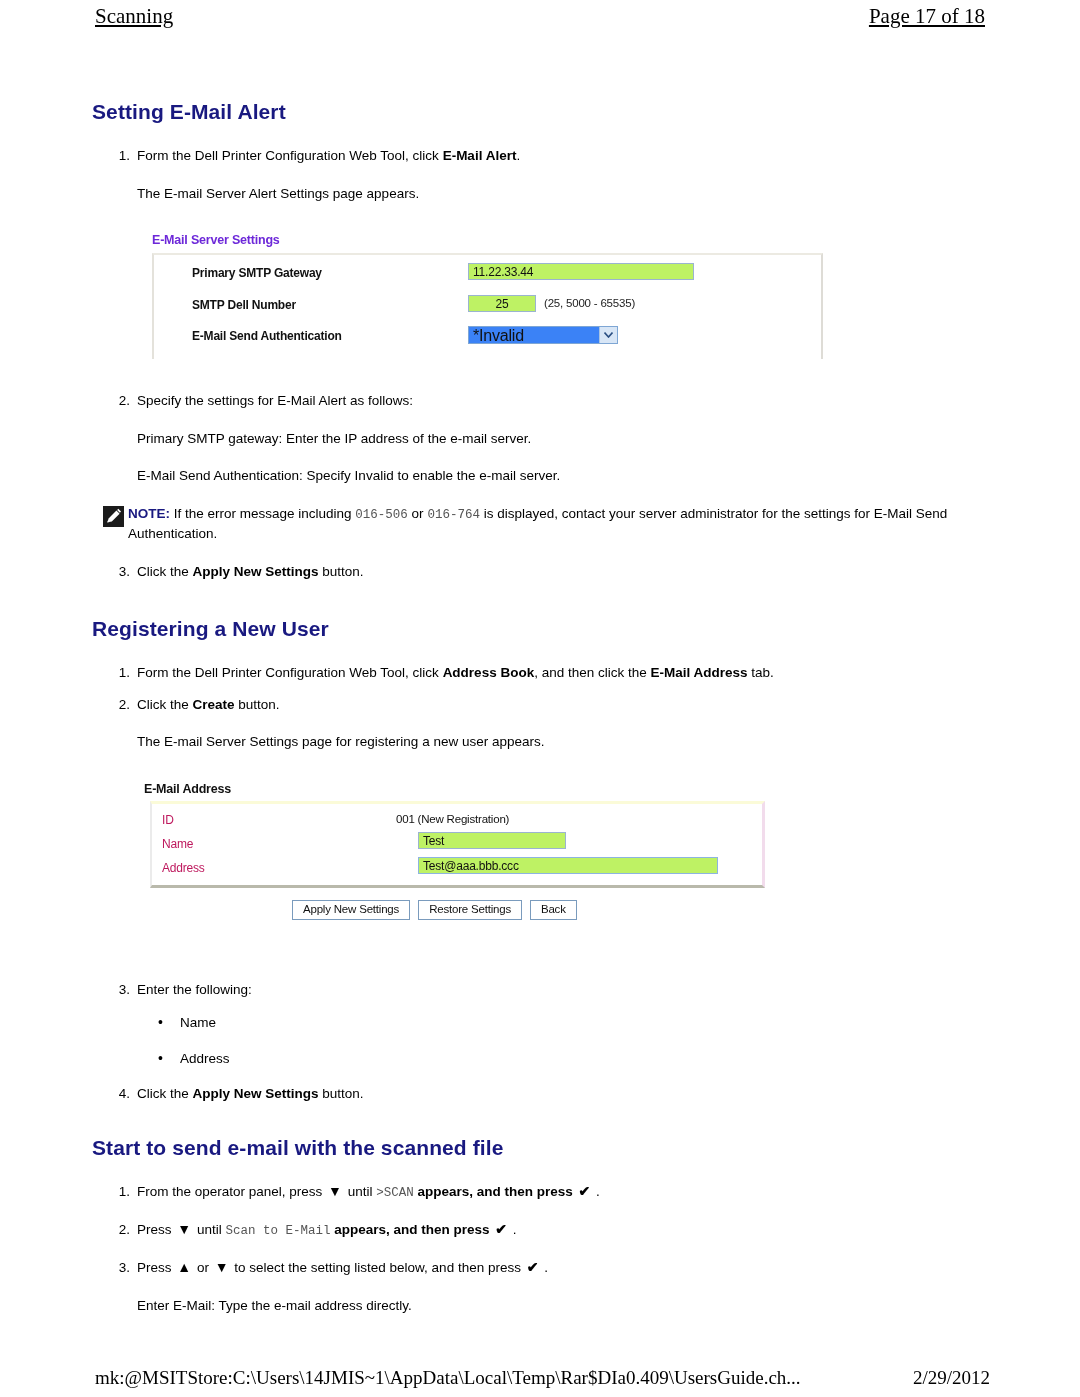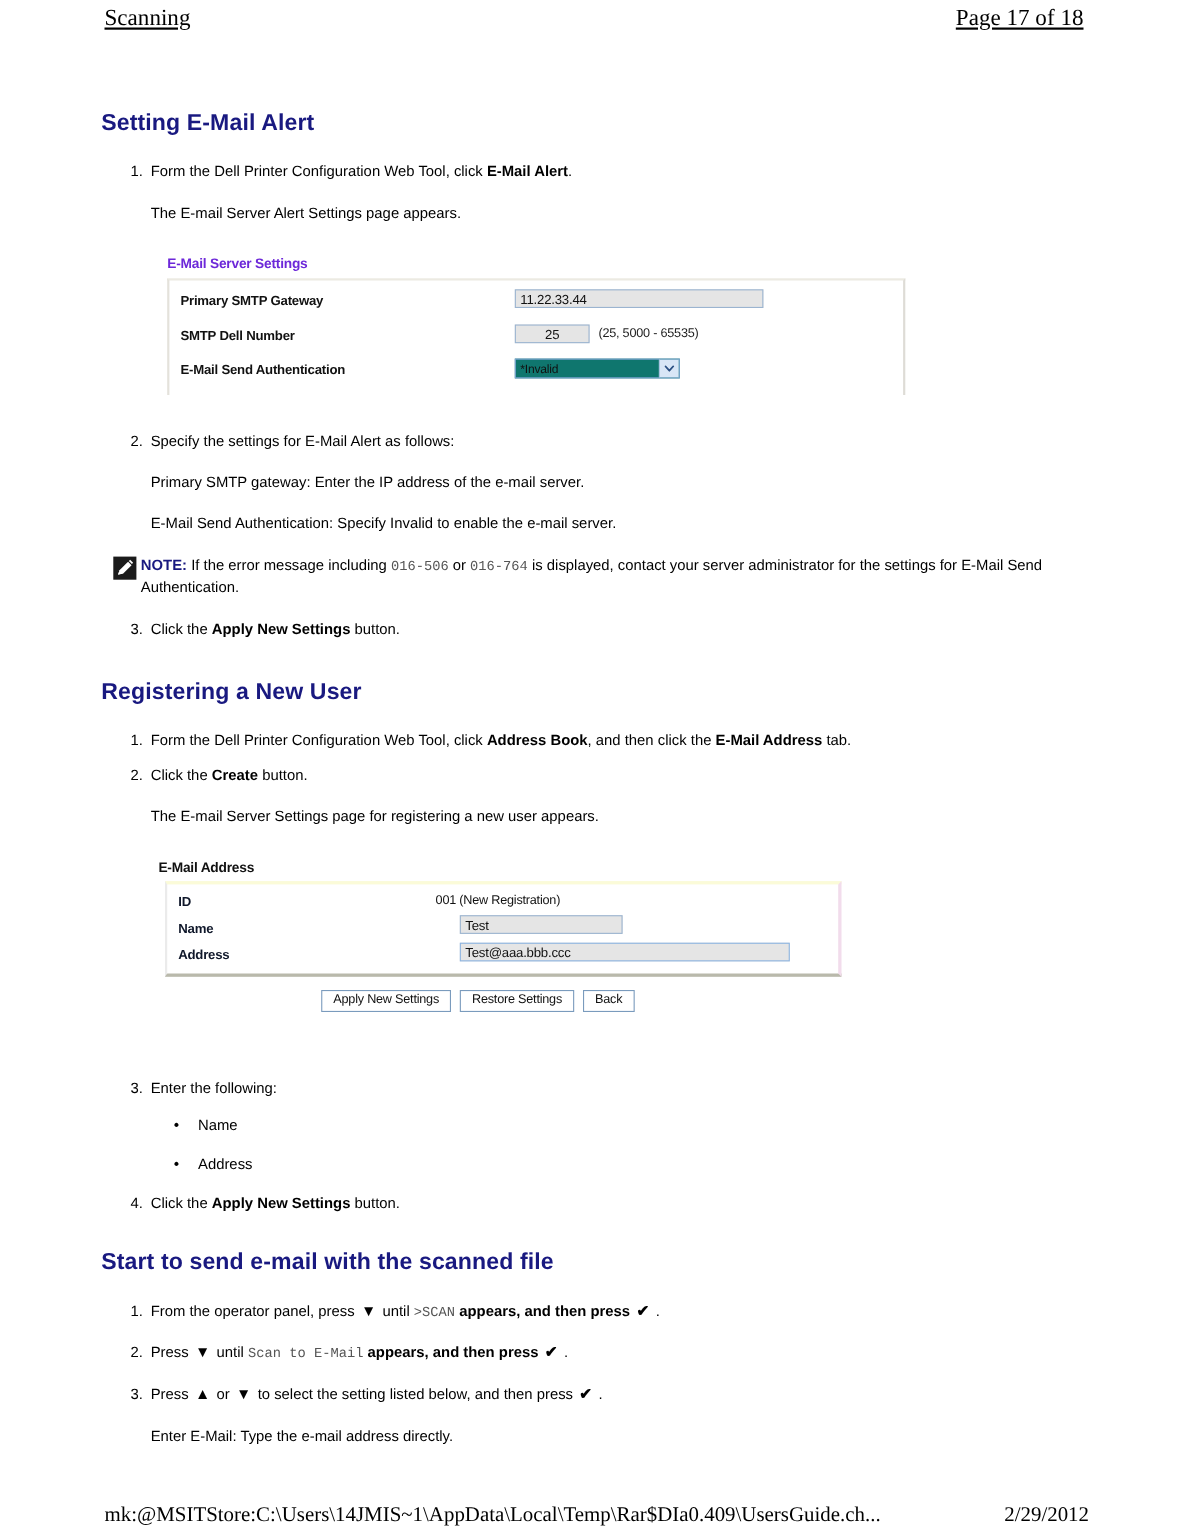--- a/index.html
+++ b/index.html
@@ -158,30 +158,31 @@
     border-left: 2px solid #e4e2db;
     border-right: 2px solid #dedcd6;
     box-sizing: border-box;
   }
   .fig1 .row-label {
     position: absolute;
     font-size: 12px;
     font-weight: bold;
     color: #111;
     letter-spacing: -0.2px;
+    margin-left: 28px;
   }
   .fig1 .r1 { left: 20px; top: 33px; }
   .fig1 .r2 { left: 20px; top: 65px; }
   .fig1 .r3 { left: 20px; top: 96px; }
 
   .inp {
     position: absolute;
     box-sizing: border-box;
     border: 1px solid #9bb4d0;
-    background: #e5e5e5;
+    background: #bef264;
     font-size: 12px;
     color: #111;
     padding: 1px 4px 0 4px;
     line-height: 15px;
     height: 17px;
     font-family: "Liberation Sans", sans-serif;
     letter-spacing: -0.2px;
   }
   .fig1 .inp-gw { left: 324px; top: 30px; width: 226px; }
   .fig1 .inp-port { left: 324px; top: 62px; width: 68px; text-align: center; }
@@ -194,22 +195,22 @@
     letter-spacing: -0.2px;
   }
   .fig1 .sel {
     position: absolute;
     left: 324px;
     top: 93px;
     width: 150px;
     height: 18px;
     box-sizing: border-box;
     border: 1px solid #7ea6d4;
-    background: #0f766e;
-    font-size: 11px;
+    background: #3b82f6;
+    font-size: 16px;
     color: #111;
     padding: 1px 0 0 4px;
     line-height: 16px;
     letter-spacing: -0.2px;
   }
   .fig1 .sel-arrow {
     position: absolute;
     right: 0;
     top: 0;
     width: 17px;
@@ -246,22 +247,22 @@
     height: 87px;
     box-sizing: border-box;
     border-top: 3px solid #fbfbd8;
     border-left: 2px solid #ebebeb;
     border-right: 3px solid #f2dcec;
     border-bottom: 3px solid #b9b9ab;
   }
   .fig2 .row-label {
     position: absolute;
     font-size: 12px;
-    font-weight: bold;
-    color: #0f172a;
+    font-weight: normal;
+    color: #be185d;
     letter-spacing: -0.2px;
   }
   .fig2 .r1 { left: 22px; top: 31px; }
   .fig2 .r2 { left: 22px; top: 55px; }
   .fig2 .r3 { left: 22px; top: 79px; }
   .fig2 .id-val {
     position: absolute;
     left: 256px;
     top: 31px;
     font-size: 11.5px;

